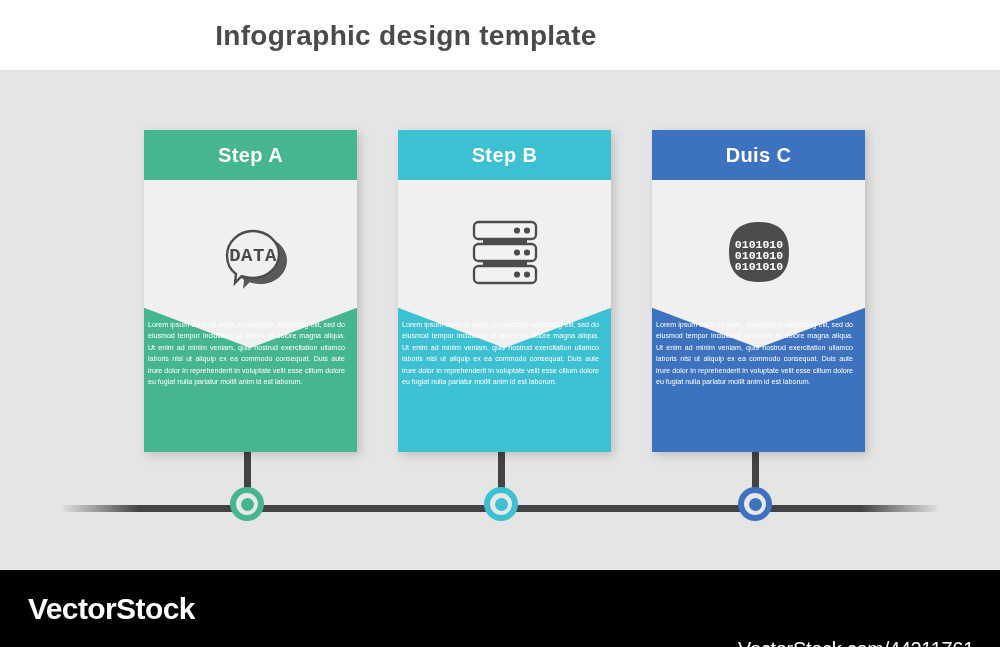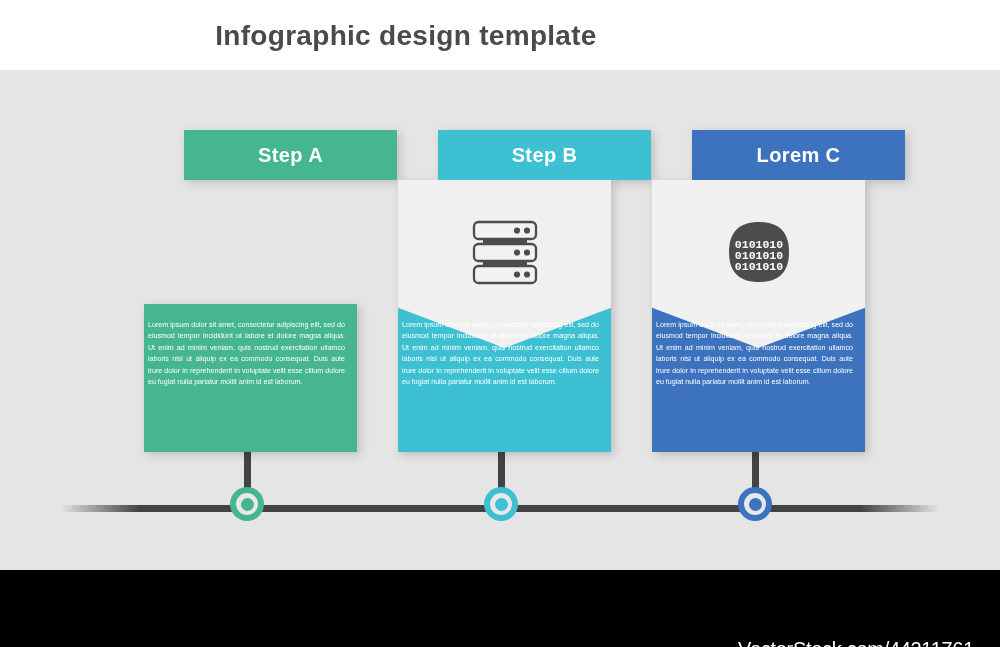--- a/index.html
+++ b/index.html
@@ -56,21 +56,20 @@
   
   .panel{
     position:absolute; top:130px; width:213px; height:322px;
     filter:drop-shadow(3px 3px 5px rgba(0,0,0,0.17));
   }
   .panel-head{
     height:50px; width:100%;
     display:flex; align-items:center; justify-content:center;
     color:#ffffff; font-size:20px; font-weight:bold;
     letter-spacing:0.4px;
-    margin-left:40px;
   }
   .panel-body{
     position:relative; width:100%; height:272px;
   }
   
   .panel-lower{
     position:absolute; left:0; bottom:0; width:100%; height:148px;
   }
   
   .panel-white{
@@ -137,20 +136,29 @@
     <div class="gap">
       <div class="dot" style="background:#3c72be;"></div>
     </div>
   </div>
 </div>
 
 <div class="panel" style="left:144px;">
   <div class="panel-head" style="background:#45b68e;">Step A</div>
   <div class="panel-body">
     <div class="panel-lower" style="background:#45b68e;"></div>
+    <div class="panel-white">
+      <div class="icon-wrap">
+        <svg width="92" height="80" viewBox="0 0 92 80">
+          <path d="M74 44 C74 58 62 68 48 68 C44 68 40 67.4 36.6 66.2 L30 73 L31 64 C25.4 60 22 53 22 45.6 C22 31.6 34 21 48 21 C62 21 74 31.6 74 44 Z" fill="#4c4c4c" opacity="0.92" transform="translate(8,6)"></path>
+          <path d="M74 44 C74 58 62 68 48 68 C44 68 40 67.4 36.6 66.2 L30 73 L31 64 C25.4 60 22 53 22 45.6 C22 31.6 34 21 48 21 C62 21 74 31.6 74 44 Z" fill="#f0f0f0" stroke="#4c4c4c" stroke-width="2.4"></path>
+          <text x="48" y="51" text-anchor="middle" font-family="Liberation Mono, monospace" font-size="19" font-weight="bold" letter-spacing="0.5" fill="#4c4c4c">DATA</text>
+        </svg>
+      </div>
+    </div>
     <div class="panel-text">Lorem ipsum dolor sit amet, consectetur adipiscing elit, sed do eiusmod tempor incididunt ut labore et dolore magna aliqua. Ut enim ad minim veniam, quis nostrud exercitation ullamco laboris nisi ut aliquip ex ea commodo consequat. Duis aute irure dolor in reprehenderit in voluptate velit esse cillum dolore eu fugiat nulla pariatur mollit anim id est laborum.</div>
   </div>
 </div>
 
 <div class="panel" style="left:398px;border-radius:32px;">
   <div class="panel-head" style="background:#3cc0d2;">Step B</div>
   <div class="panel-body">
     <div class="panel-lower" style="background:#3cc0d2;"></div>
     <div class="panel-white">
       <div class="icon-wrap">
@@ -167,32 +175,33 @@
           <circle cx="55" cy="64.5" r="3.1" fill="#4c4c4c"></circle>
             <circle cx="65" cy="64.5" r="3.1" fill="#4c4c4c"></circle>
         </svg>
       </div>
     </div>
     <div class="panel-text">Lorem ipsum dolor sit amet, consectetur adipiscing elit, sed do eiusmod tempor incididunt ut labore et dolore magna aliqua. Ut enim ad minim veniam, quis nostrud exercitation ullamco laboris nisi ut aliquip ex ea commodo consequat. Duis aute irure dolor in reprehenderit in voluptate velit esse cillum dolore eu fugiat nulla pariatur mollit anim id est laborum.</div>
   </div>
 </div>
 
 <div class="panel" style="left:652px;">
-  <div class="panel-head" style="background:#3c72be;">Lorem C</div>
+  <div class="panel-head" style="background:#3c72be;">Duis C</div>
   <div class="panel-body">
     <div class="panel-lower" style="background:#3c72be;"></div>
     <div class="panel-white">
       <div class="icon-wrap">
         <svg width="84" height="80" viewBox="0 0 84 80">
           <path d="M42 12 C62 12 72 22 72 42 C72 62 62 72 42 72 C22 72 12 62 12 42 C12 22 22 12 42 12 Z" fill="#4c4c4c"></path>
           <text x="42" y="38" text-anchor="middle" font-family="Liberation Mono, monospace" font-size="11.5" font-weight="bold" fill="#ffffff">0101010</text>
           <text x="42" y="49" text-anchor="middle" font-family="Liberation Mono, monospace" font-size="11.5" font-weight="bold" fill="#ffffff">0101010</text>
           <text x="42" y="60" text-anchor="middle" font-family="Liberation Mono, monospace" font-size="11.5" font-weight="bold" fill="#ffffff">0101010</text>
         </svg>
       </div>
     </div>
     <div class="panel-text">Lorem ipsum dolor sit amet, consectetur adipiscing elit, sed do eiusmod tempor incididunt ut labore et dolore magna aliqua. Ut enim ad minim veniam, quis nostrud exercitation ullamco laboris nisi ut aliquip ex ea commodo consequat. Duis aute irure dolor in reprehenderit in voluptate velit esse cillum dolore eu fugiat nulla pariatur mollit anim id est laborum.</div>
   </div>
 </div>
 
 <div class="footer">
+  <div class="brand">VectorStock</div>
   <div class="brand-url">VectorStock.com/44211761</div>
 </div>
 
 </body></html>

